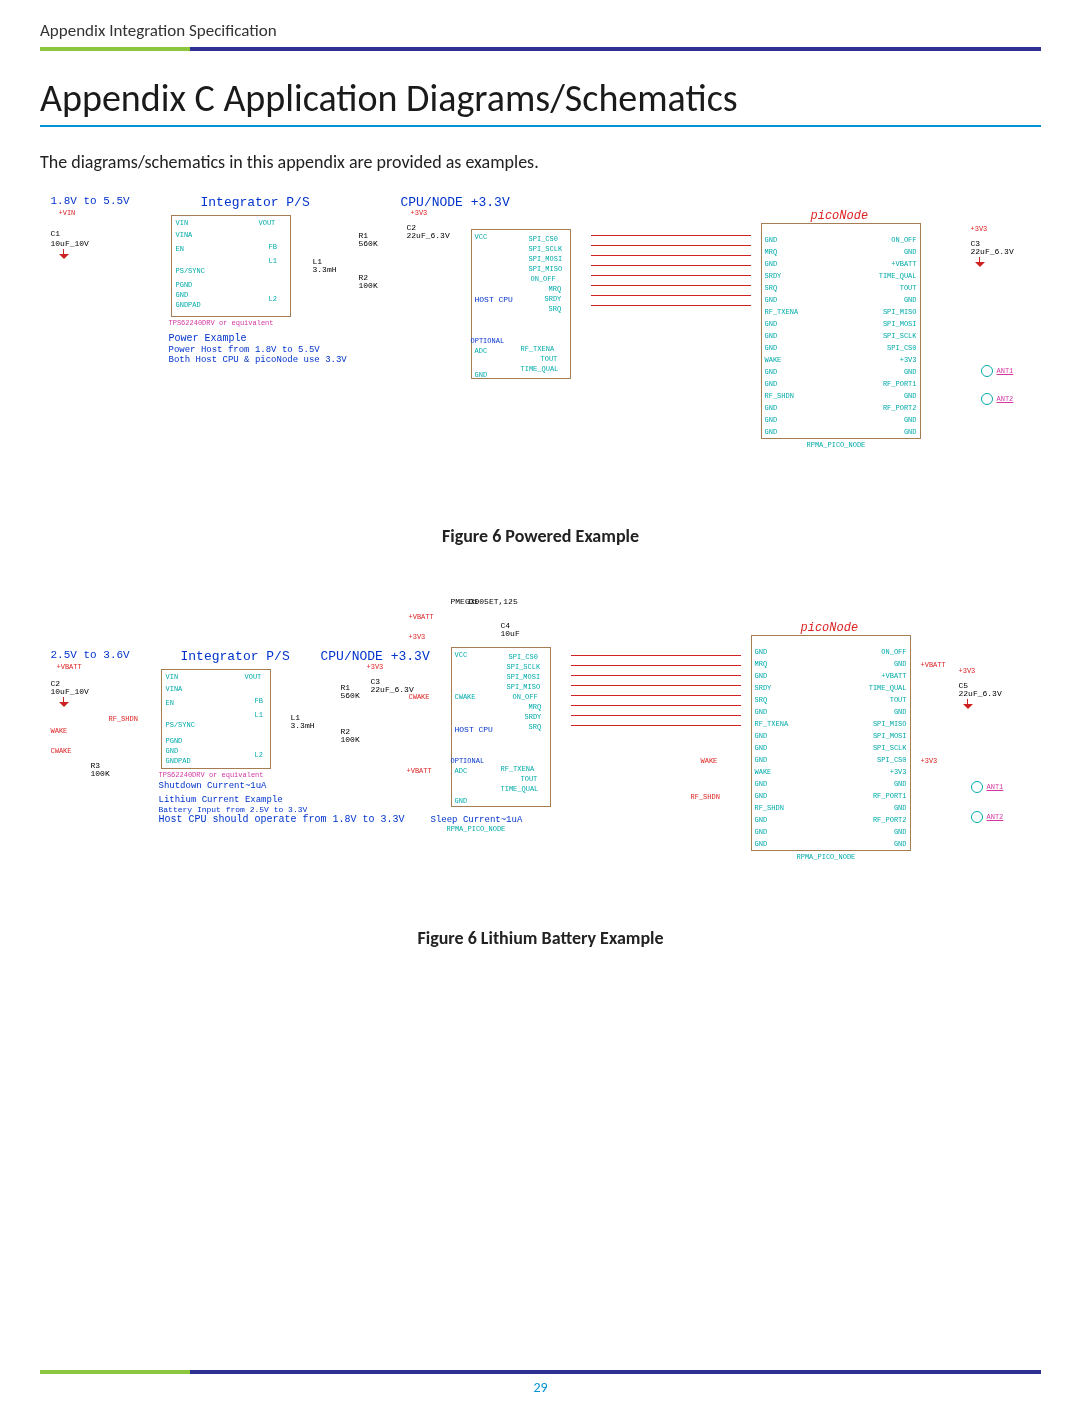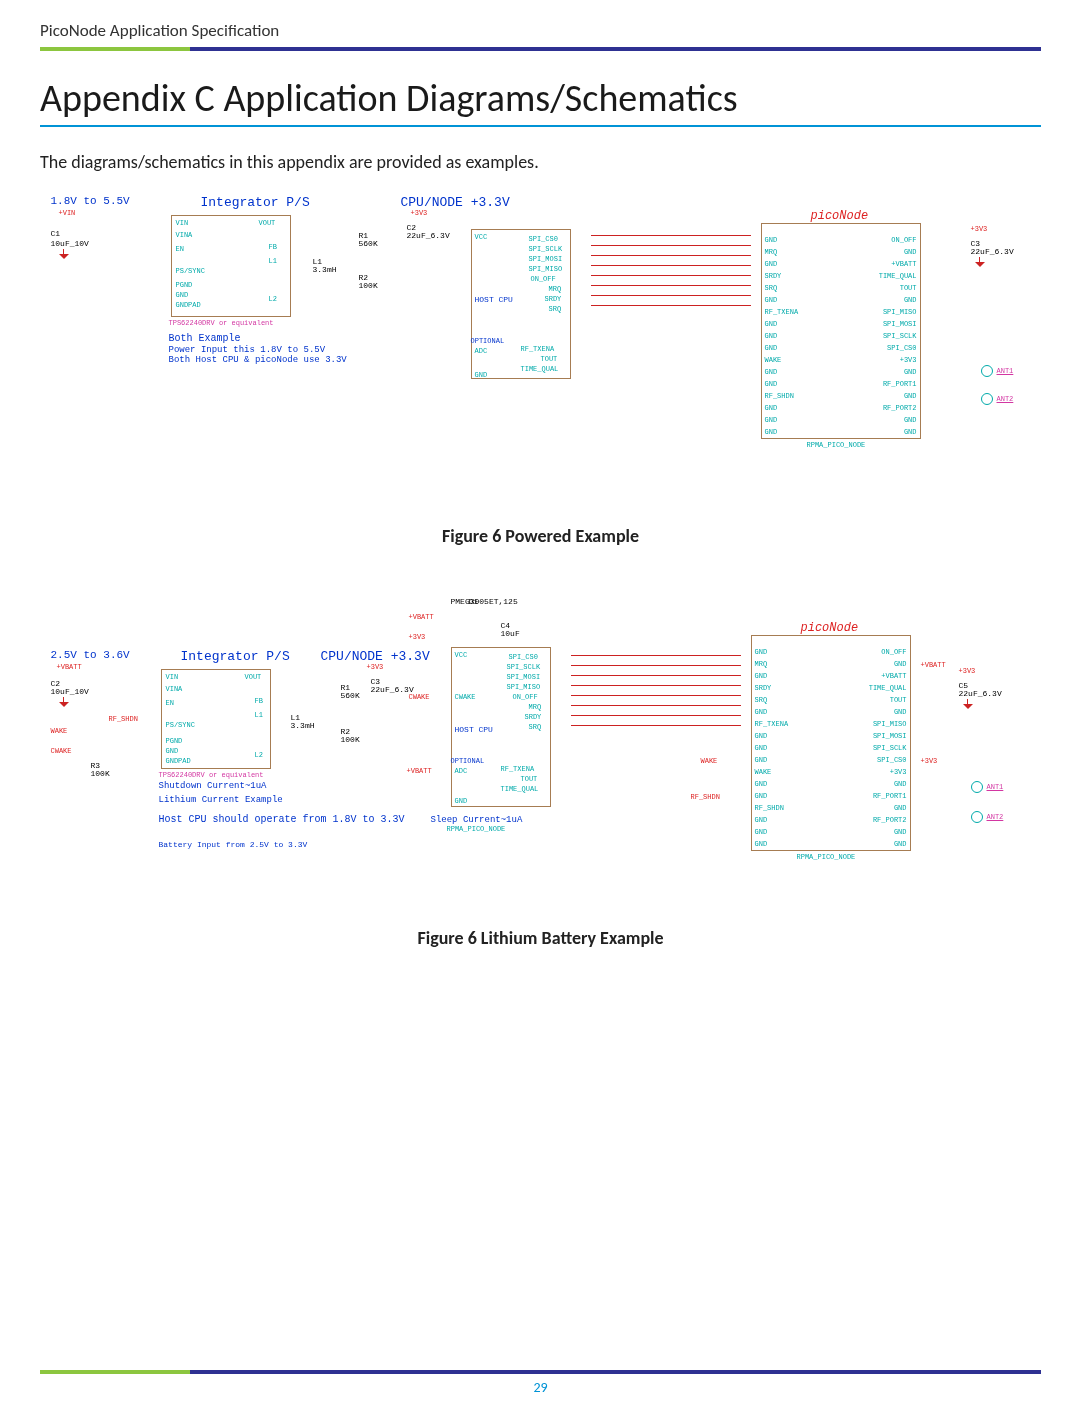--- a/index.html
+++ b/index.html
@@ -86,21 +86,21 @@
       background: linear-gradient(to right, #8cc63f 0%, #8cc63f 15%, #2e3192 15%, #2e3192 100%);
     }
     .pagenum {
       position:absolute; left:0; right:0; bottom:28px; text-align:center;
       font-size:14px; color:#0093d6;
     }
   </style>
 </head>
 <body>
 
-<div class="header-text">PicoNode Application Specification</div>
+<div class="header-text">Appendix Integration Specification</div>
 <div class="header-bar"></div>
 
 <div class="appendix-title">Appendix C  Application Diagrams/Schematics</div>
 <div class="title-underline"></div>
 
 <div class="intro-text">The diagrams/schematics in this appendix are provided as examples.</div>
 
 <div class="schematic sch1">
 
   <div class="txt txt-b c-blue" style="left:0; top:0; font-size:11px;">1.8V to 5.5V</div>
@@ -133,22 +133,22 @@
   <div class="txt" style="left:308px; top:36px;">R1</div>
   <div class="txt" style="left:308px; top:44px;">560K</div>
   <div class="txt" style="left:308px; top:78px;">R2</div>
   <div class="txt" style="left:308px; top:86px;">100K</div>
 
   <div class="txt txt-b c-blue" style="left:350px; top:0; font-size:13px;">CPU/NODE +3.3V</div>
   <div class="txt c-red" style="left:360px; top:14px; font-size:7px;">+3V3</div>
   <div class="txt" style="left:356px; top:28px;">C2</div>
   <div class="txt" style="left:356px; top:36px;">22uF_6.3V</div>
 
-  <div class="txt txt-b c-blue" style="left:118px; top:138px; font-size:10px;">Both Example</div>
-  <div class="txt c-blue" style="left:118px; top:150px; font-size:9px;">Power Input this 1.8V to 5.5V</div>
+  <div class="txt txt-b c-blue" style="left:118px; top:138px; font-size:10px;">Power Example</div>
+  <div class="txt c-blue" style="left:118px; top:150px; font-size:9px;">Power Host from 1.8V to 5.5V</div>
   <div class="txt c-blue" style="left:118px; top:160px; font-size:9px;">Both Host CPU &amp; picoNode use 3.3V</div>
 
   <div class="box" style="left:420px; top:34px; width:100px; height:150px;"></div>
   <div class="txt txt-b c-blue" style="left:424px; top:100px; font-size:8px;">HOST CPU</div>
   <div class="txt pinlbl" style="left:424px; top:38px;">VCC</div>
   <div class="txt pinlbl" style="left:478px; top:40px;">SPI_CS0</div>
   <div class="txt pinlbl" style="left:478px; top:50px;">SPI_SCLK</div>
   <div class="txt pinlbl" style="left:478px; top:60px;">SPI_MOSI</div>
   <div class="txt pinlbl" style="left:478px; top:70px;">SPI_MISO</div>
   <div class="txt pinlbl" style="left:480px; top:80px;">ON_OFF</div>
@@ -272,21 +272,21 @@
   <div class="txt" style="left:40px; top:172px;">100K</div>
 
   <div class="txt" style="left:240px; top:116px;">L1</div>
   <div class="txt" style="left:240px; top:124px;">3.3mH</div>
   <div class="txt" style="left:290px; top:86px;">R1</div>
   <div class="txt" style="left:290px; top:94px;">560K</div>
   <div class="txt" style="left:290px; top:130px;">R2</div>
   <div class="txt" style="left:290px; top:138px;">100K</div>
 
   <div class="txt txt-b c-blue" style="left:108px; top:198px; font-size:9px;">Lithium Current Example</div>
-  <div class="txt c-blue" style="left:108px; top:208px; font-size:8px;margin-top:35px;">Battery Input from 2.5V to 3.3V</div>
+  <div class="txt c-blue" style="left:108px; top:208px; font-size:8px;">Battery Input from 2.5V to 3.3V</div>
   <div class="txt c-blue" style="left:108px; top:217px; font-size:10px;">Host CPU should operate from 1.8V to 3.3V</div>
 
   <div class="box" style="left:400px; top:50px; width:100px; height:160px;"></div>
   <div class="txt txt-b c-blue" style="left:404px; top:128px; font-size:8px;">HOST CPU</div>
   <div class="txt pinlbl" style="left:404px; top:54px;">VCC</div>
   <div class="txt pinlbl" style="left:458px; top:56px;">SPI_CS0</div>
   <div class="txt pinlbl" style="left:456px; top:66px;">SPI_SCLK</div>
   <div class="txt pinlbl" style="left:456px; top:76px;">SPI_MOSI</div>
   <div class="txt pinlbl" style="left:456px; top:86px;">SPI_MISO</div>
   <div class="txt pinlbl" style="left:462px; top:96px;">ON_OFF</div>

